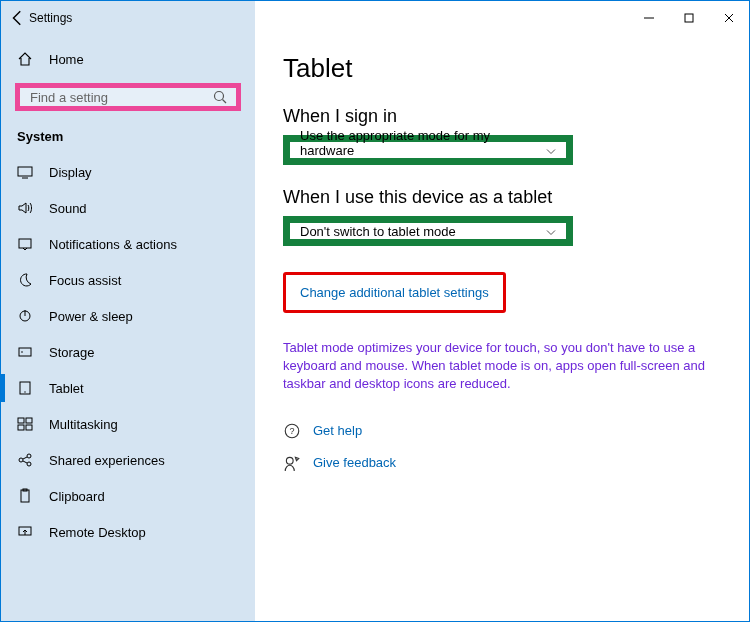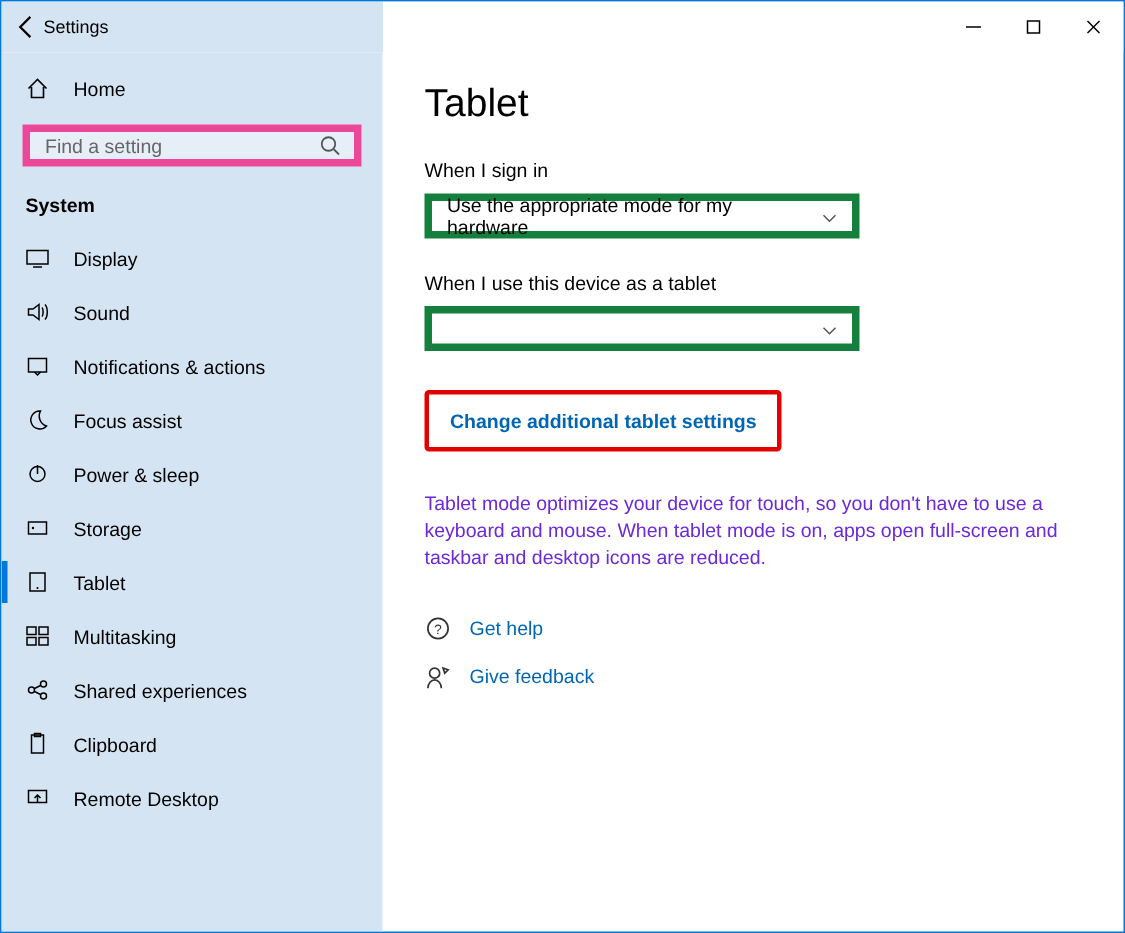--- a/index.html
+++ b/index.html
@@ -66,40 +66,39 @@
     content:""; position:absolute; left:0; top:4px; bottom:4px;
     width:4px; background:#0078d7;
   }
   .content {
     flex:1;
     padding: 18px 28px;
     overflow:auto;
     position:relative;
   }
   h1 { font-weight:400; font-size:26px; margin:0 0 22px 0; }
-  .field-label { font-size:13px; margin: 0 0 8px 0; }
+  .field-label { font-size:18px; margin: 0 0 8px 0; }
   .select {
-    border:5px solid #15803d; height:30px;
-    display:flex; align-items:center;
+    border:7px solid #15803d; height:30px;
+    display:flex; align-items:flex-end;
     padding:0 32px 0 10px;
     font-size:13px; position:relative;
     margin-bottom:22px;
   }
   .select.narrow { width:290px; }
   .select.wide { width:290px; }
   .select .chevron {
     position:absolute; right:10px; top:50%; transform:translateY(-50%);
   }
   .link-highlight {
     display:inline-block;
     border:3px solid #e20000;
     padding:10px 14px;
     border-radius:3px;
     margin: 4px 0 26px 0;
-    font-weight: bold;
   }
   .link-highlight a, .footer-link { color:#0066b4; text-decoration:none; font-size:13px; }
   h2 { font-weight:400; font-size:19px; margin:0 0 8px 0; }
   .desc { color:#6d28d9; font-size:13px; line-height:1.4; max-width:460px; margin-bottom:28px;}
   .footer-row { display:flex; align-items:center; gap:12px; margin-bottom:14px; font-size:13px;}
   .footer-row .icon { width:18px; height:18px; }
 </style>
 </head>
 <body>
 
@@ -270,20 +269,21 @@
       <span>Use the appropriate mode for my hardware</span>
       <span class="chevron">
         <svg width="10" height="6" viewBox="0 0 10 6">
             <path d="M1 1l4 4 4-4" stroke="#555" fill="none"></path>
           </svg>
       </span>
     </div>
 
     <div class="field-label">When I use this device as a tablet</div>
     <div class="select wide">
+      <span>Don't switch to tablet mode</span>
       <span class="chevron">
         <svg width="10" height="6" viewBox="0 0 10 6">
             <path d="M1 1l4 4 4-4" stroke="#555" fill="none"></path>
           </svg>
       </span>
     </div>
 
     <div class="link-highlight">
       <a href="#">Change additional tablet settings</a>
     </div>

